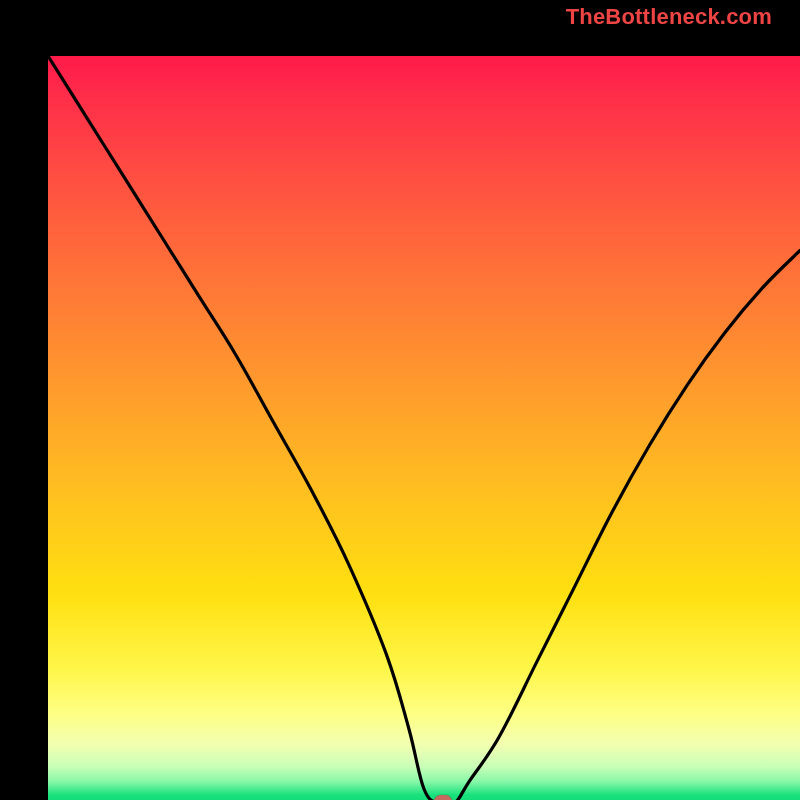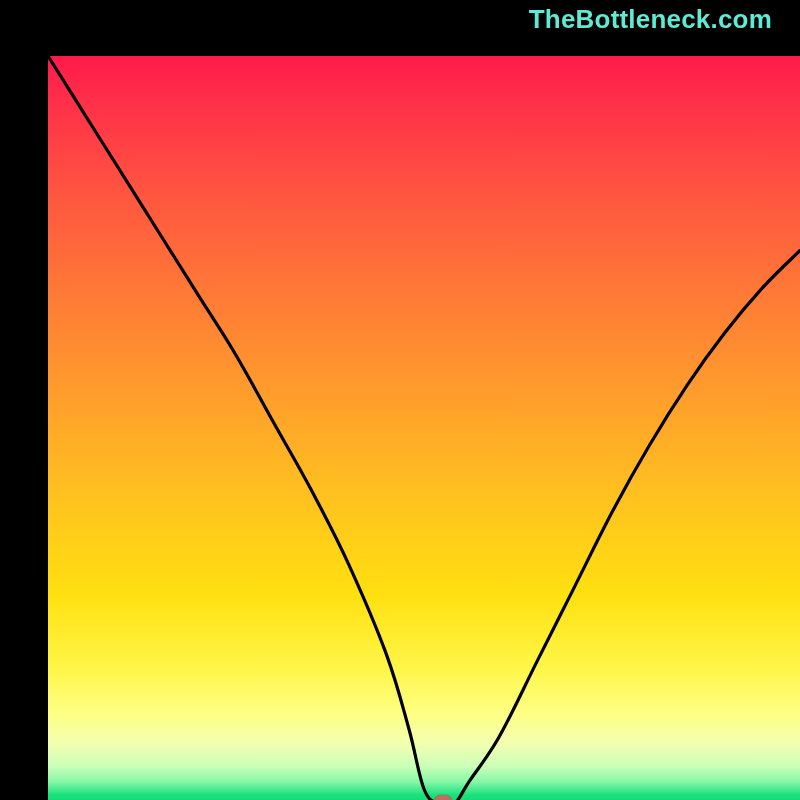--- a/index.html
+++ b/index.html
@@ -17,22 +17,22 @@
     width: 800px;
     height: 800px;
     box-sizing: border-box;
     border: 24px solid #000;
     border-top-width: 28px;
   }
   .attribution {
     position: absolute;
     top: 4px;
     right: 28px;
-    color: #5eead4;
-    font-size: 26px;
+    color: #ef4444;
+    font-size: 22px;
     font-weight: 600;
     letter-spacing: 0.2px;
     z-index: 10;
   }
   .plot {
     position: absolute;
     top: 28px;
     left: 24px;
     width: 752px;
     height: 748px;

